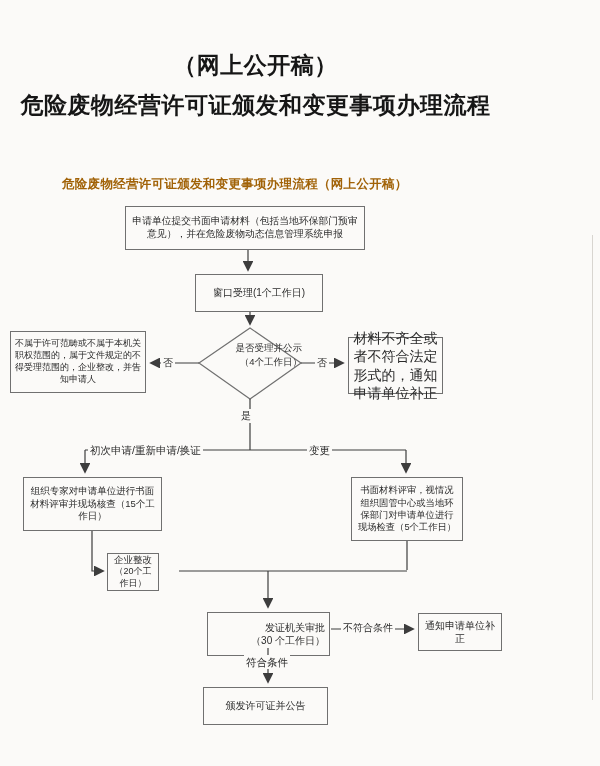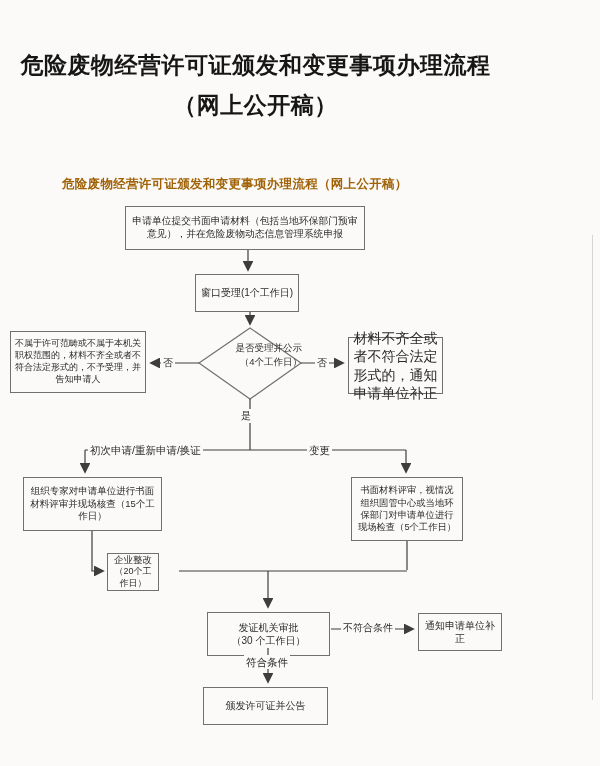--- a/index.html
+++ b/index.html
@@ -30,28 +30,28 @@
   .box {
     position:absolute; box-sizing:border-box;
     border:1px solid #707070;
     display:flex; flex-direction:column;
     align-items:center; justify-content:center;
     text-align:center; line-height:1.32;
     color:#2b2b2b; background:transparent;
     padding:18px 4px;
   }
   #box-submit      { left:125px; top:206px; width:240px; height:44px; font-size:9.8px; }
-  #box-window      { left:195px; top:274px; width:104px; height:36px; font-size:10px; }
+  #box-window      { left:195px; top:274px; width:128px; height:36px; font-size:10px; }
   #box-reject      { left:10px;  top:331px; width:136px; height:62px; font-size:9px; }
   #box-supplement  { left:348px; top:337px; width:95px;  height:57px; font-size:14px; }
   #box-expert      { left:23px;  top:477px; width:139px; height:54px; font-size:9.5px;text-align:center; }
   #box-rectify     { left:107px; top:553px; width:52px;  height:38px; font-size:9.5px; }
   #box-rectify .l2 { font-size:9px; }
   #box-written     { left:351px; top:477px; width:112px; height:64px; font-size:9.3px; }
-  #box-approval    { left:207px; top:612px; width:123px; height:44px; font-size:10px; }
+  #box-approval    { left:207px; top:612px; width:123px; height:44px; font-size:10px;align-items:flex-end; }
   #box-notapproved { left:418px; top:613px; width:84px;  height:35px; font-size:10px; }
   #box-issue       { left:203px; top:687px; width:125px; height:35px; font-size:10px; }
   #decision-text {
     position:absolute; left:198px; top:341px; width:104px;
     text-align:right; font-size:9.5px; line-height:1.5; color:#2b2b2b;
   }
   .box .line { display:block; }
   
   .lbl {
     position:absolute; font-size:10px; color:#2b2b2b;
@@ -69,22 +69,22 @@
     position:absolute; left:592px; top:235px; width:1px; height:465px;
     background:#d8d5d0;
   }
 </style>
 </head>
 <body>
 
 <div id="page">
 
   <div id="main-title">
+    <span class="line" style="display:block">（网上公开稿）</span>
     <span class="line" style="display:block">危险废物经营许可证颁发和变更事项办理流程</span>
-    <span class="line" style="display:block">（网上公开稿）</span>
   </div>
   <div id="sub-title">危险废物经营许可证颁发和变更事项办理流程（网上公开稿）</div>
 
   <svg id="connectors" viewBox="0 0 600 766" xmlns="http://www.w3.org/2000/svg">
     <defs>
       <marker id="ah" markerWidth="9" markerHeight="9" refX="7.5" refY="4.5" orient="auto">
         <path d="M0,0 L9,4.5 L0,9 z" fill="#3d3d3d"></path>
       </marker>
     </defs>
     <g stroke="#3d3d3d" stroke-width="1.2" fill="none">
@@ -108,21 +108,21 @@
 
   <div class="box" id="box-submit">申请单位提交书面申请材料（包括当地环保部门预审意见），并在危险废物动态信息管理系统申报</div>
 
   <div class="box" id="box-window">窗口受理(1个工作日)</div>
 
   <div id="decision-text">
     <span class="line" style="display:block">是否受理并公示</span>
     <span class="line" style="display:block">（4个工作日）</span>
   </div>
 
-  <div class="box" id="box-reject">不属于许可范畴或不属于本机关职权范围的，材料不齐全或者不符合法定形式的，不予受理，并告知申请人</div>
+  <div class="box" id="box-reject">不属于许可范畴或不属于本机关职权范围的，属于文件规定的不得受理范围的，企业整改，并告知申请人</div>
 
   <div class="box" id="box-supplement">材料不齐全或者不符合法定形式的，通知申请单位补正</div>
 
   <div class="box" id="box-expert">组织专家对申请单位进行书面材料评审并现场核查（15个工作日）</div>
 
   <div class="box" id="box-rectify">
     <span class="line l1">企业整改</span>
     <span class="line l2">（20个工作日）</span>
   </div>
 

